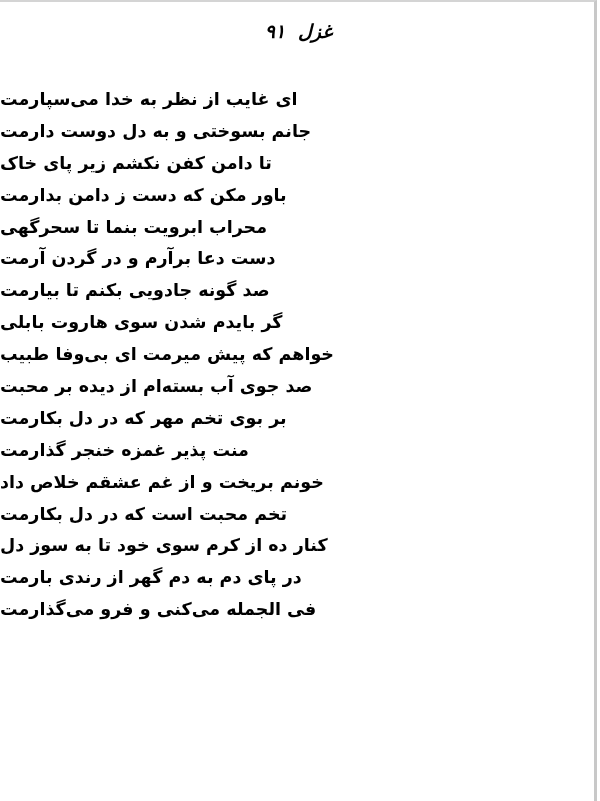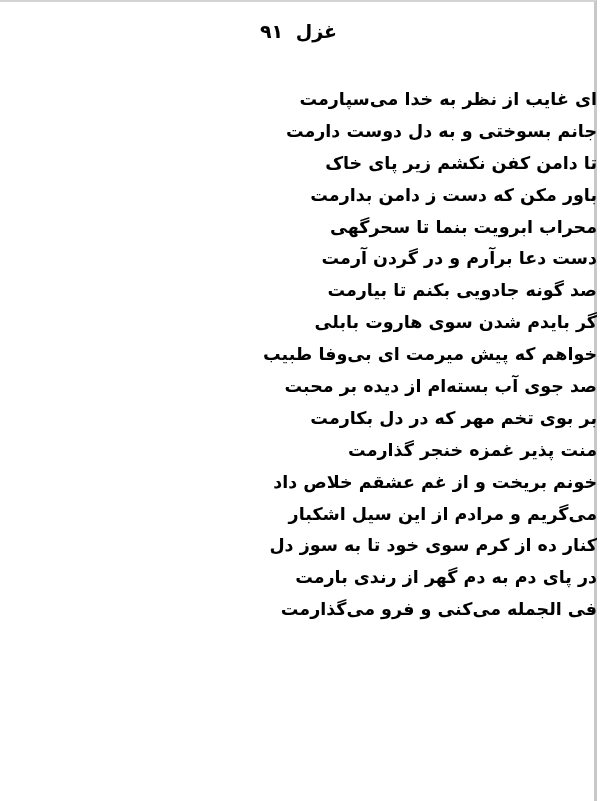--- a/index.html
+++ b/index.html
@@ -30,35 +30,36 @@
       top: 15px;
       left: 0;
       width: 597px;
       text-align: center;
       direction: rtl;
       font-weight: bold;
       font-size: 19px;
       line-height: 28px;
       color: #000;
       word-spacing: 6px;
+      font-style: italic;
     }
     .poem {
       position: absolute;
       top: 82px;
       left: 0;
       width: 597px;
       margin: 0;
       padding: 0;
       list-style: none;
       direction: rtl;
     }
     .poem li {
       height: 31.9px;
       line-height: 31.9px;
-      text-align: right;
+      text-align: left;
       font-weight: bold;
       font-size: 17.5px;
       color: #000;
       white-space: nowrap;
     }
   </style>
 </head>
 <body>
 
 <div class="page">
@@ -70,18 +71,18 @@
     <li>باور مکن که دست ز دامن بدارمت</li>
     <li>محراب ابرویت بنما تا سحرگهی</li>
     <li>دست دعا برآرم و در گردن آرمت</li>
     <li>صد گونه جادویی بکنم تا بیارمت</li>
     <li>گر بایدم شدن سوی هاروت بابلی</li>
     <li>خواهم که پیش میرمت ای بی‌وفا طبیب</li>
     <li>صد جوی آب بسته‌ام از دیده بر محبت</li>
     <li>بر بوی تخم مهر که در دل بکارمت</li>
     <li>منت پذیر غمزه خنجر گذارمت</li>
     <li>خونم بریخت و از غم عشقم خلاص داد</li>
-    <li>می‌گریم و مرادم از این سیل اشکبار</li>
+    <li>تخم محبت است که در دل بکارمت</li>
     <li>کنار ده از کرم سوی خود تا به سوز دل</li>
     <li>در پای دم به دم گهر از رندی بارمت</li>
     <li>فی الجمله می‌کنی و فرو می‌گذارمت</li>
   </ul>
 </div>
 
 </body></html>

